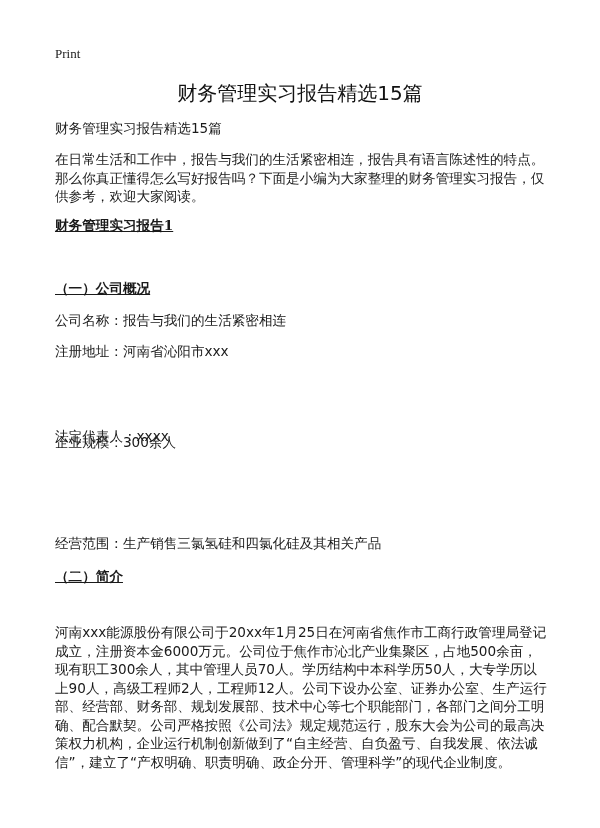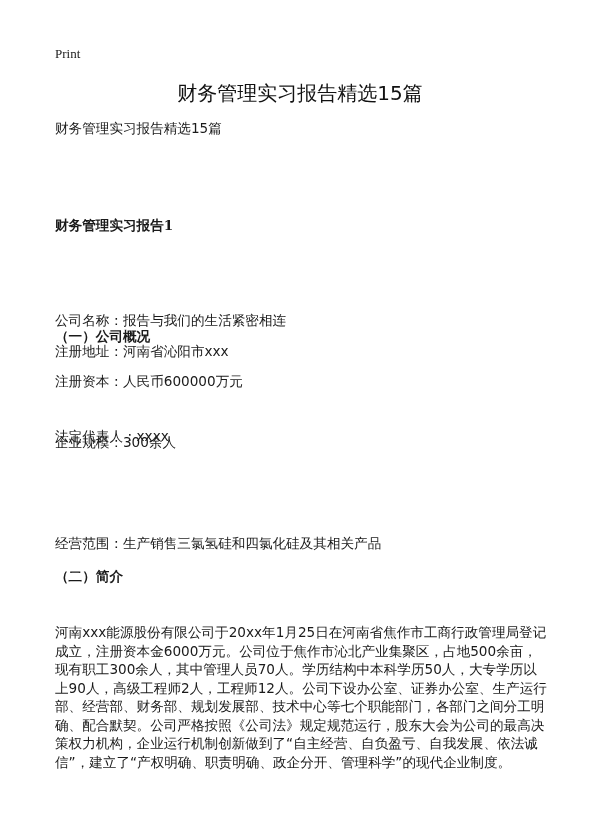--- a/index.html
+++ b/index.html
@@ -1,38 +1,38 @@
 <!DOCTYPE html>
 <html><head>
 <meta charset="utf-8">
 <style>
   html, body { margin: 0; padding: 0; background: #ffffff; }
   body { width: 600px; height: 828px; position: relative; overflow: hidden; color: #1a1a1a; }
   .page { position: absolute; left: 0; top: 0; width: 600px; height: 667px; }
   .print-label { position: absolute; left: 55px; top: 46px; font-family: "Liberation Serif", serif; font-size: 13px; color: #222; }
   .doc-title { position: absolute; left: 0; width: 600px; top: 80px; text-align: center; font-family: "DejaVu Sans", sans-serif; font-size: 20px; color: #111; letter-spacing: 0px; }
   .block { position: absolute; left: 55px; width: 495px; font-family: "DejaVu Sans", sans-serif; font-size: 13.6px; line-height: 18.5px; color: #1a1a1a; margin: 0; }
-  .bold { font-weight: bold; font-family: "DejaVu Serif", serif; }
+  .bold { font-weight: bold; font-family: "DejaVu Serif", serif; text-decoration: underline; }
   .subtitle { top: 119px; }
 </style>
 </head>
 <body>
 
 <div class="page">
   <div class="print-label">Print</div>
   <div class="doc-title">财务管理实习报告精选15篇</div>
 
   <p class="block subtitle">财务管理实习报告精选15篇</p>
+  <p class="block" style="top:150px;">在日常生活和工作中，报告与我们的生活紧密相连，报告具有语言陈述性的特点。那么你真正懂得怎么写好报告吗？下面是小编为大家整理的财务管理实习报告，仅供参考，欢迎大家阅读。</p>
 
   <p class="block bold" style="top:216px;">财务管理实习报告1</p>
-  <p class="block bold" style="top:279px;margin-top:48px;">（一）公司概况</p>
+  <p class="block bold" style="top:279px;">（一）公司概况</p>
 
   <p class="block" style="top:311px;">公司名称：报告与我们的生活紧密相连</p>
   <p class="block" style="top:342px;">注册地址：河南省沁阳市xxx</p>
-  <p class="block" style="top:372px;">注册资本：人民币600000万元</p>
   <p class="block" style="top:427px;">法定代表人：xxxx</p>
   <p class="block" style="top:433px;">企业规模：300余人</p>
 
   <p class="block" style="top:534px;">经营范围：生产销售三氯氢硅和四氯化硅及其相关产品</p>
 
   <p class="block bold" style="top:567px;">（二）简介</p>
   <p class="block" style="top:599px;margin-top:24px;">河南xxx能源股份有限公司于20xx年1月25日在河南省焦作市工商行政管理局登记成立，注册资本金6000万元。公司位于焦作市沁北产业集聚区，占地500余亩，现有职工300余人，其中管理人员70人。学历结构中本科学历50人，大专学历以上90人，高级工程师2人，工程师12人。公司下设办公室、证券办公室、生产运行部、经营部、财务部、规划发展部、技术中心等七个职能部门，各部门之间分工明确、配合默契。公司严格按照《公司法》规定规范运行，股东大会为公司的最高决策权力机构，企业运行机制创新做到了“自主经营、自负盈亏、自我发展、依法诚信”，建立了“产权明确、职责明确、政企分开、管理科学”的现代企业制度。</p>
 </div>
 
 </body></html>

